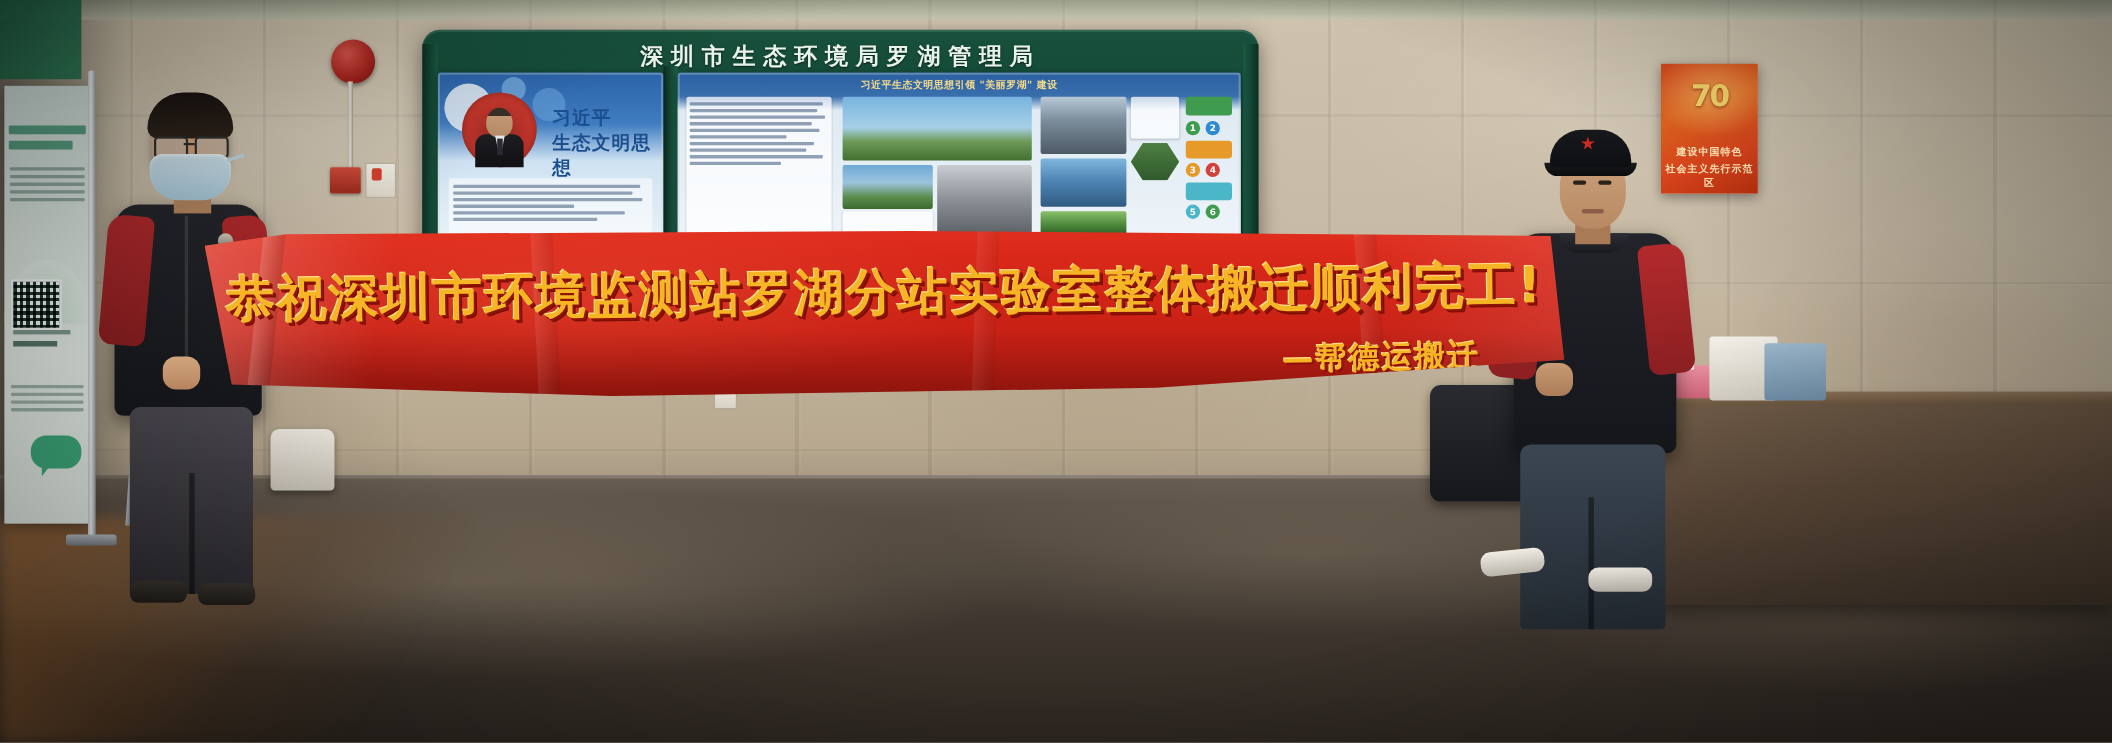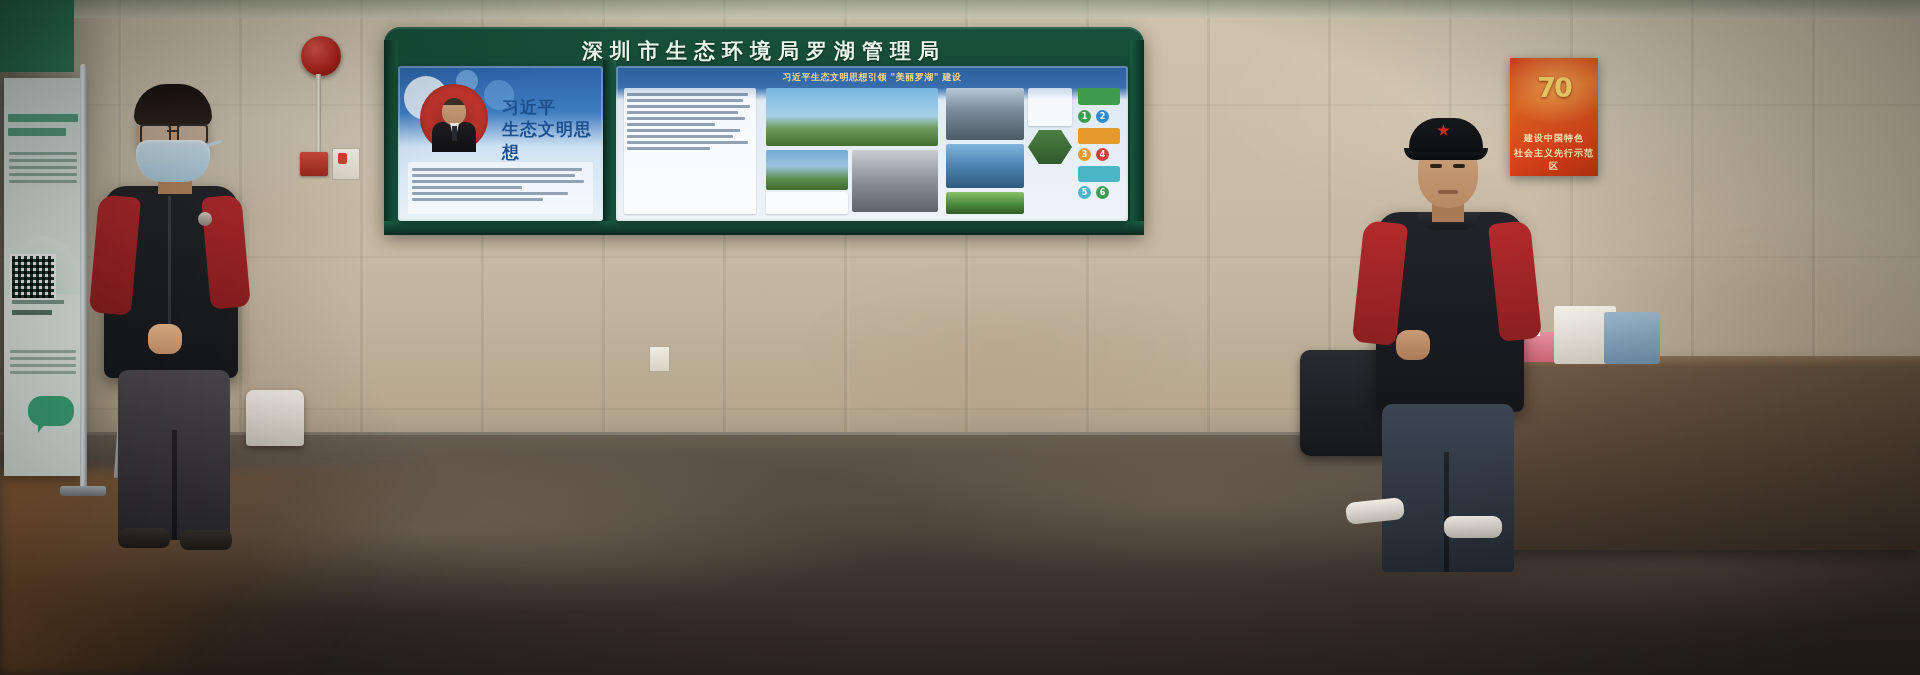--- a/index.html
+++ b/index.html
@@ -546,15 +546,24 @@
     <div class="m2-brim"></div>
     <div class="m2-cap"></div>
     <div class="m2-capstar"></div>
     <div class="m2-legs"></div>
     <div class="m2-legsplit"></div>
     <div class="m2-shoe"></div>
     <div class="m2-shoe2"></div>
     <div class="m2-hand"></div>
   </div>
 
+  <div class="banner">
+    <div class="banner-sheen"></div>
+    <div class="banner-fold bf1"></div>
+    <div class="banner-fold bf2"></div>
+    <div class="banner-fold bf3"></div>
+    <div class="banner-fold bf4"></div>
+    <div class="banner-text">恭祝深圳市环境监测站罗湖分站实验室整体搬迁顺利完工!</div>
+    <div class="banner-sign">—帮德运搬迁</div>
+  </div>
 
   <div class="vignette"></div>
 </div>
 
 </body></html>

